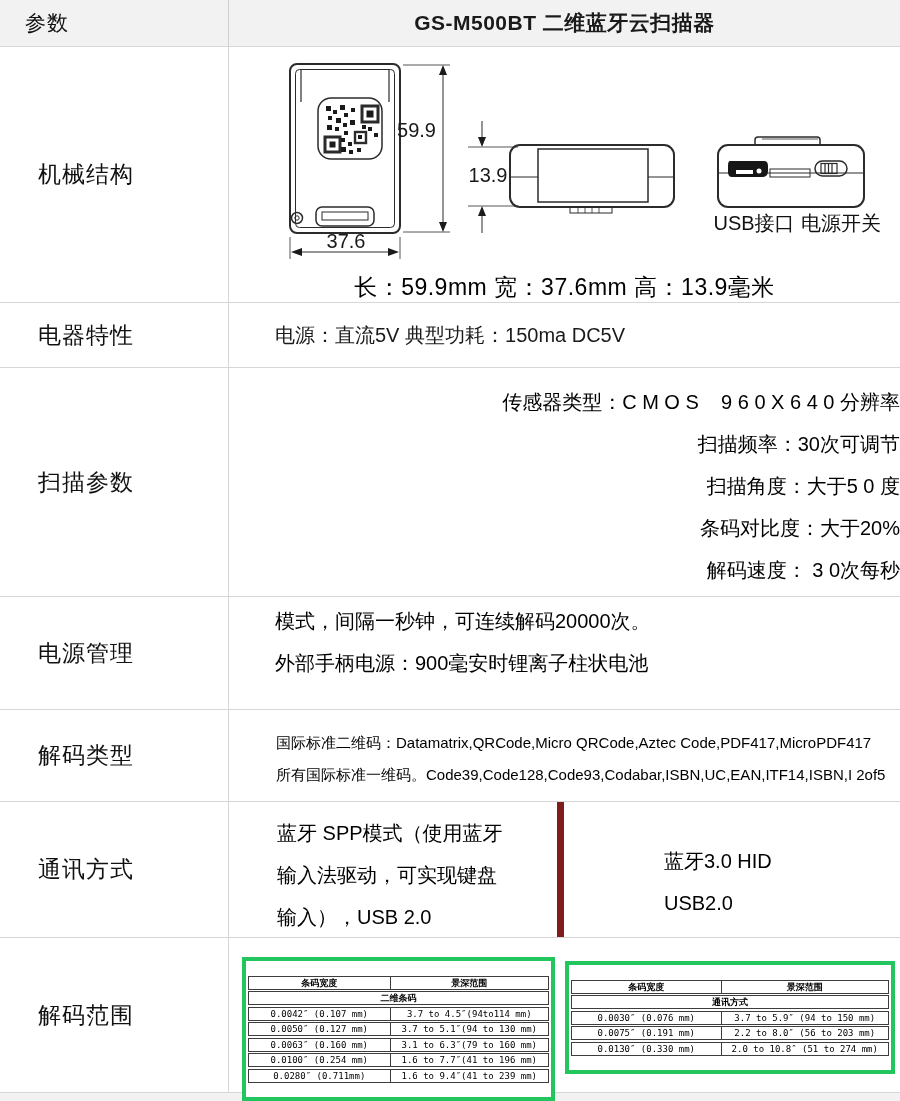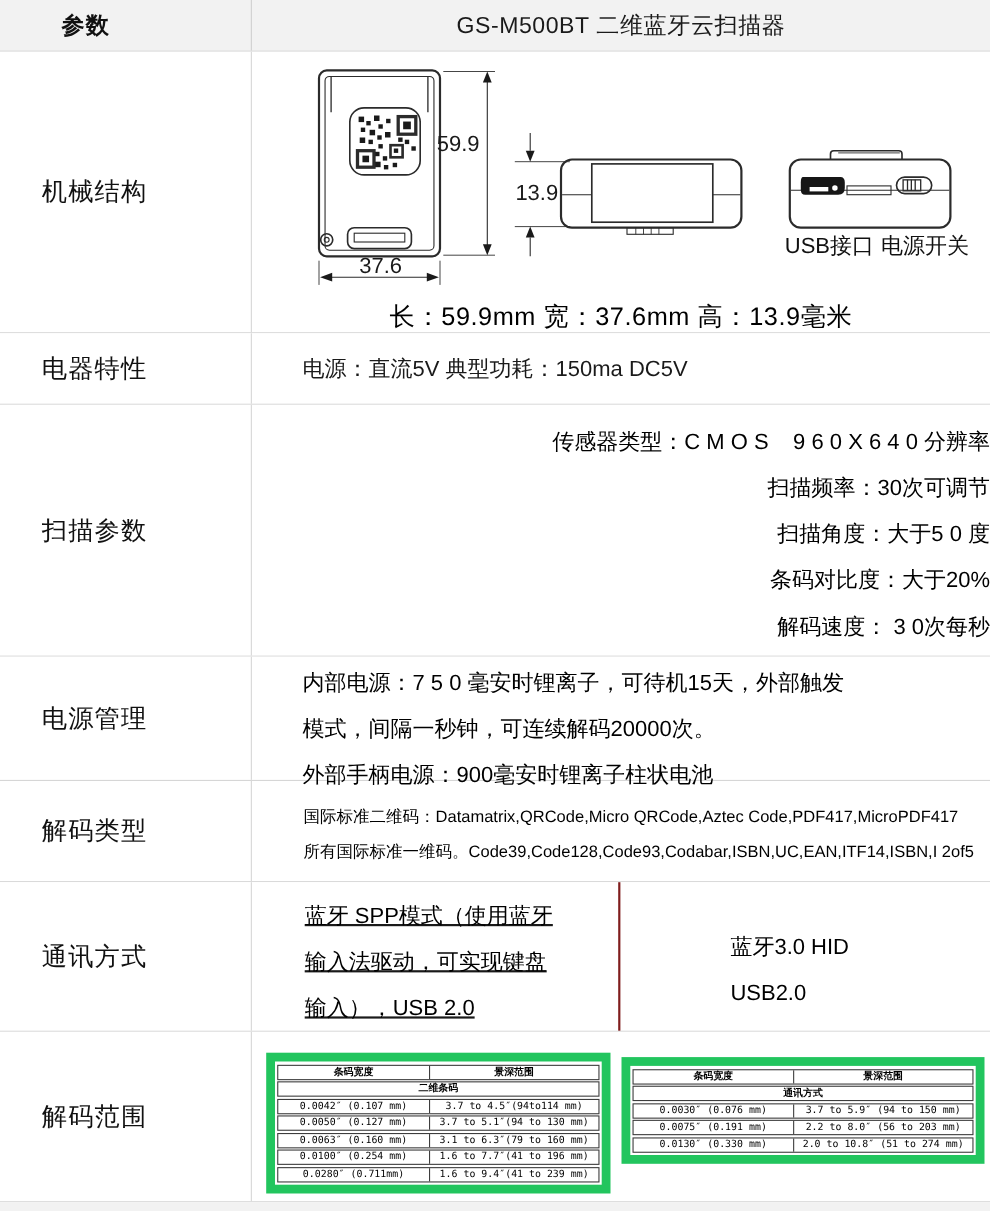--- a/index.html
+++ b/index.html
@@ -4,48 +4,48 @@
 <style>
   html,body{margin:0;padding:0;background:#fff;}
   body{width:900px;height:1101px;font-family:"Liberation Sans","DejaVu Sans",sans-serif;color:#1a1a1a;overflow:hidden;}
   *{box-sizing:border-box;}
   .sheet{width:900px;}
   .row{display:flex;border-bottom:1px solid #d6d6d6;background:#fff;}
   .label-cell{width:229px;flex:0 0 229px;border-right:1px solid #d6d6d6;display:flex;align-items:center;padding-left:38px;font-size:23px;letter-spacing:1px;color:#111;}
   .content-cell{flex:1;position:relative;}
   
   .header-row{height:47px;background:#f2f2f2;}
-  .header-row .label-cell{padding-left:56px;font-weight:bold;font-size:21px;border-right-color:#d0d0d0;}
-  .header-title{display:flex;align-items:center;justify-content:center;font-weight:normal;font-size:21px;letter-spacing:0.5px;}
+  .header-row .label-cell{padding-left:25px;font-weight:normal;font-size:21px;border-right-color:#d0d0d0;}
+  .header-title{display:flex;align-items:center;justify-content:center;font-weight:bold;font-size:21px;letter-spacing:0.5px;}
   
   .mech-row{height:256px;}
   .mech-svg{display:block;margin:14px 0 0 41px;}
   .mech-caption{text-align:center;font-size:23px;line-height:28px;letter-spacing:0.5px;color:#000;}
   
   .elec-row{height:65px;}
   .elec-row .content-cell{display:flex;align-items:center;padding-left:46px;font-size:20px;}
   
   .scan-row{height:229px;}
   .scan-row .content-cell{padding:13px 0 0 46px;text-align:right;}
   .line{font-size:20px;line-height:42px;white-space:pre;color:#000;}
   
   .power-row{height:113px;}
   .power-row .content-cell{padding:3px 0 0 46px;}
   
   .types-row{height:92px;}
   .types-row .content-cell{padding:17px 0 0 47px;}
   .types-row .line{font-size:15px;line-height:32px;}
   
   .comm-row{height:136px;}
-  .comm-left{width:335px;flex:0 0 335px;border-right:2px solid #7f1d1d;padding:10px 0 0 48px;text-decoration:underline;}
+  .comm-left{width:335px;flex:0 0 335px;border-right:7px solid #7f1d1d;padding:10px 0 0 48px;}
   .comm-right{flex:1;padding:38px 0 0 100px;}
   
   .range-row{height:155px;}
   .range-row .content-cell{display:flex;align-items:flex-start;padding-top:19px;}
-  .mini-table{border:8px solid #22c55e;padding:1px 2px;background:#fff;font-family:"DejaVu Sans Mono","Liberation Mono",monospace;font-size:9px;color:#000;}
+  .mini-table{border:4px solid #22c55e;padding:13px 2px;background:#fff;font-family:"DejaVu Sans Mono","Liberation Mono",monospace;font-size:9px;color:#000;}
   .t2d{width:313px;margin-left:13px;}
   .t1d{width:330px;margin-left:10px;margin-top:4px;}
   .mt-row{display:flex;border:1px solid #3d3d3d;margin:1.5px 0;height:14px;line-height:13px;}
   .mt-c1{width:47%;text-align:center;}
   .mt-c2{flex:1;border-left:1px solid #3d3d3d;text-align:center;}
   .mt-span{flex:1;text-align:center;font-weight:bold;}
   .mt-h{font-weight:bold;}
   
   .bottom-strip{height:8px;background:#f2f2f2;}
   svg text{font-family:"Liberation Sans","DejaVu Sans",sans-serif;}
@@ -176,21 +176,20 @@
       <div class="line">扫描频率：30次可调节</div>
       <div class="line">扫描角度：大于5 0 度</div>
       <div class="line">条码对比度：大于20%</div>
       <div class="line">解码速度： 3 0次每秒</div>
     </div>
   </div>
 
   <div class="row power-row">
     <div class="label-cell">电源管理</div>
     <div class="content-cell">
-      <div class="line">内部电源：7 5 0 毫安时锂离子，可待机15天，外部触发</div>
       <div class="line">模式，间隔一秒钟，可连续解码20000次。</div>
       <div class="line">外部手柄电源：900毫安时锂离子柱状电池</div>
     </div>
   </div>
 
   <div class="row types-row">
     <div class="label-cell">解码类型</div>
     <div class="content-cell">
       <div class="line">国际标准二维码：Datamatrix,QRCode,Micro QRCode,Aztec Code,PDF417,MicroPDF417</div>
       <div class="line">所有国际标准一维码。Code39,Code128,Code93,Codabar,ISBN,UC,EAN,ITF14,ISBN,I 2of5</div>

